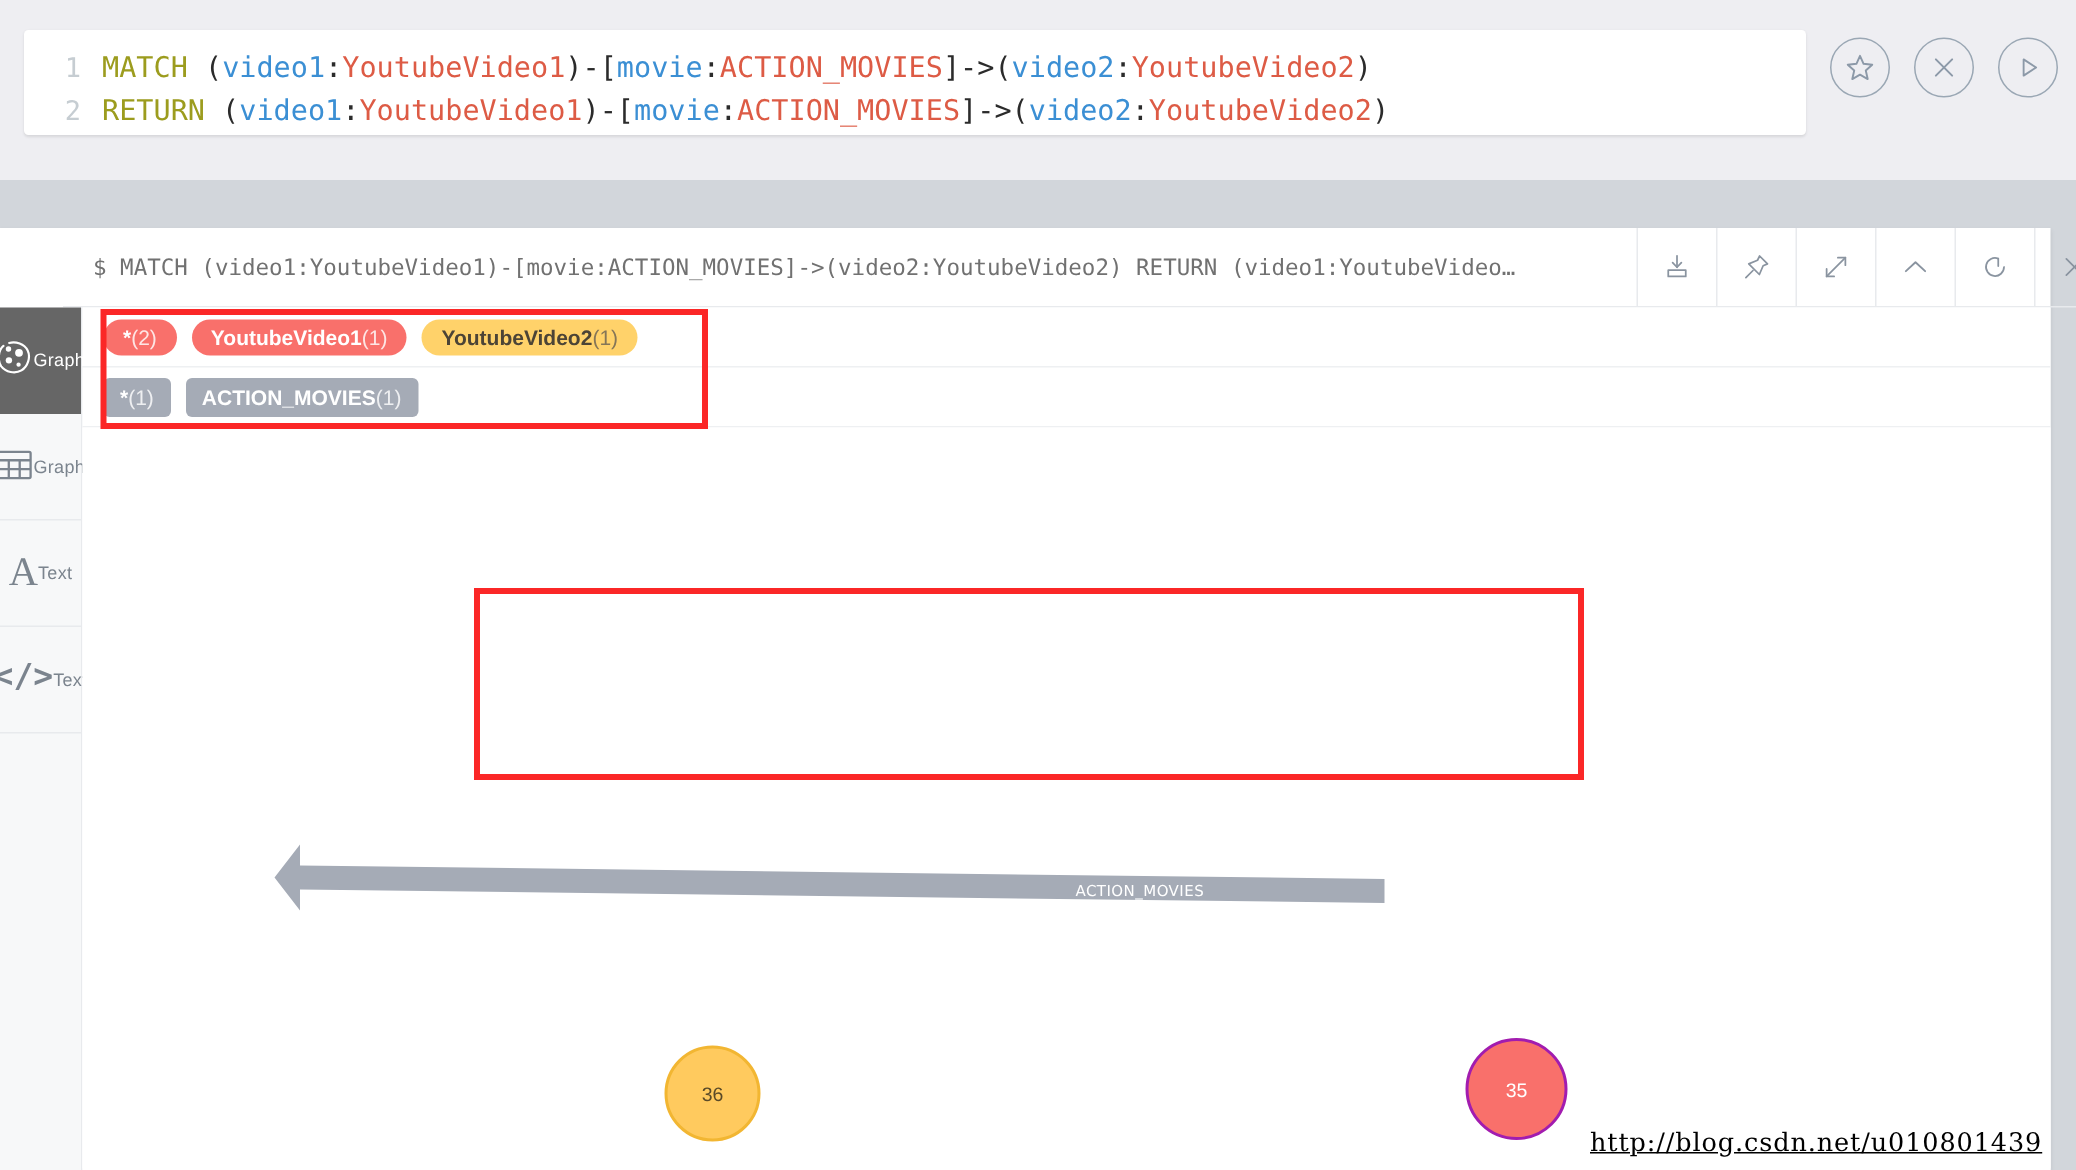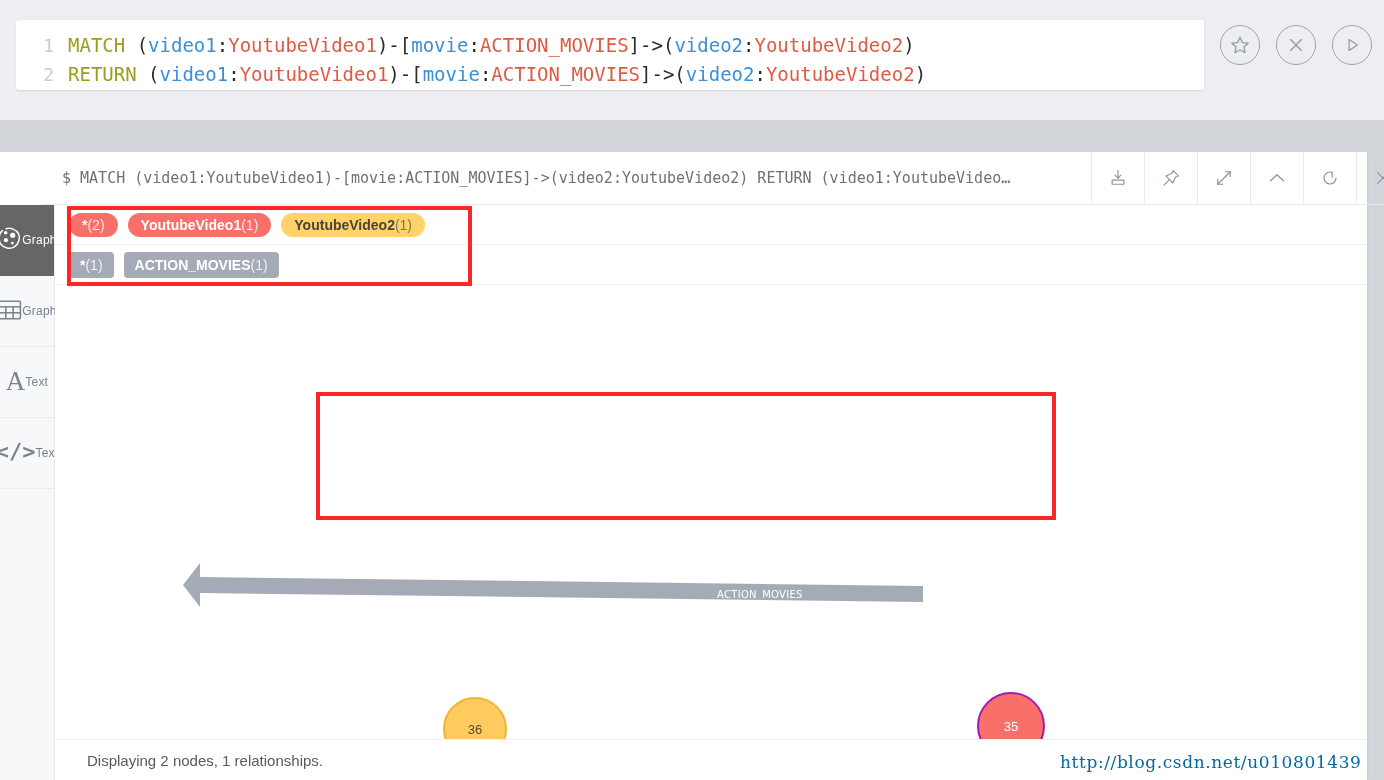--- a/index.html
+++ b/index.html
@@ -276,23 +276,24 @@
   }
   #annot-legend { left: 67px;  top: 206px; width: 405px; height: 80px; }
   #annot-graph  { left: 316px; top: 392px; width: 740px; height: 128px; }
 
   
   .watermark {
     position: absolute;
     left: 1060px; top: 752px;
     font-family: "DejaVu Serif", "Liberation Serif", serif;
     font-size: 17px;
-    color: #0369a1;
+    color: #000000;
     letter-spacing: 0.6px;
     white-space: nowrap;
+    text-decoration: underline;
   }
 </style>
 </head>
 <body>
 
 <div class="editor-area">
 
   <div class="editor-card">
     <div class="code-lines" id="code-lines"><span class="code-line"><span class="lineno">1</span><span class="tok-kw">MATCH </span><span class="tok-pun">(</span><span class="tok-var">video1</span><span class="tok-pun">:</span><span class="tok-lbl">YoutubeVideo1</span><span class="tok-pun">)-[</span><span class="tok-var">movie</span><span class="tok-pun">:</span><span class="tok-rel">ACTION_MOVIES</span><span class="tok-pun">]-&gt;(</span><span class="tok-var">video2</span><span class="tok-pun">:</span><span class="tok-lbl">YoutubeVideo2</span><span class="tok-pun">)</span></span><span class="code-line"><span class="lineno">2</span><span class="tok-kw">RETURN </span><span class="tok-pun">(</span><span class="tok-var">video1</span><span class="tok-pun">:</span><span class="tok-lbl">YoutubeVideo1</span><span class="tok-pun">)-[</span><span class="tok-var">movie</span><span class="tok-pun">:</span><span class="tok-rel">ACTION_MOVIES</span><span class="tok-pun">]-&gt;(</span><span class="tok-var">video2</span><span class="tok-pun">:</span><span class="tok-lbl">YoutubeVideo2</span><span class="tok-pun">)</span></span></div>
   </div>
@@ -455,22 +456,19 @@
 
       <div class="gnode red" style="left:922px; top:407px; width:68px; height:68px;">
         <span>35</span>
       </div>
 
       <div class="rel-label" style="left:662px; top:304px;">ACTION_MOVIES</div>
     </div>
 
   </div>
 
-  <div class="status-bar">
-    <span class="status-text">Displaying 2 nodes, 1 relationships.</span>
-  </div>
 
 </div>
 
 <div class="annot" id="annot-legend"></div>
 <div class="annot" id="annot-graph"></div>
 
 <div class="watermark">http://blog.csdn.net/u010801439</div>
 
 </body></html>

